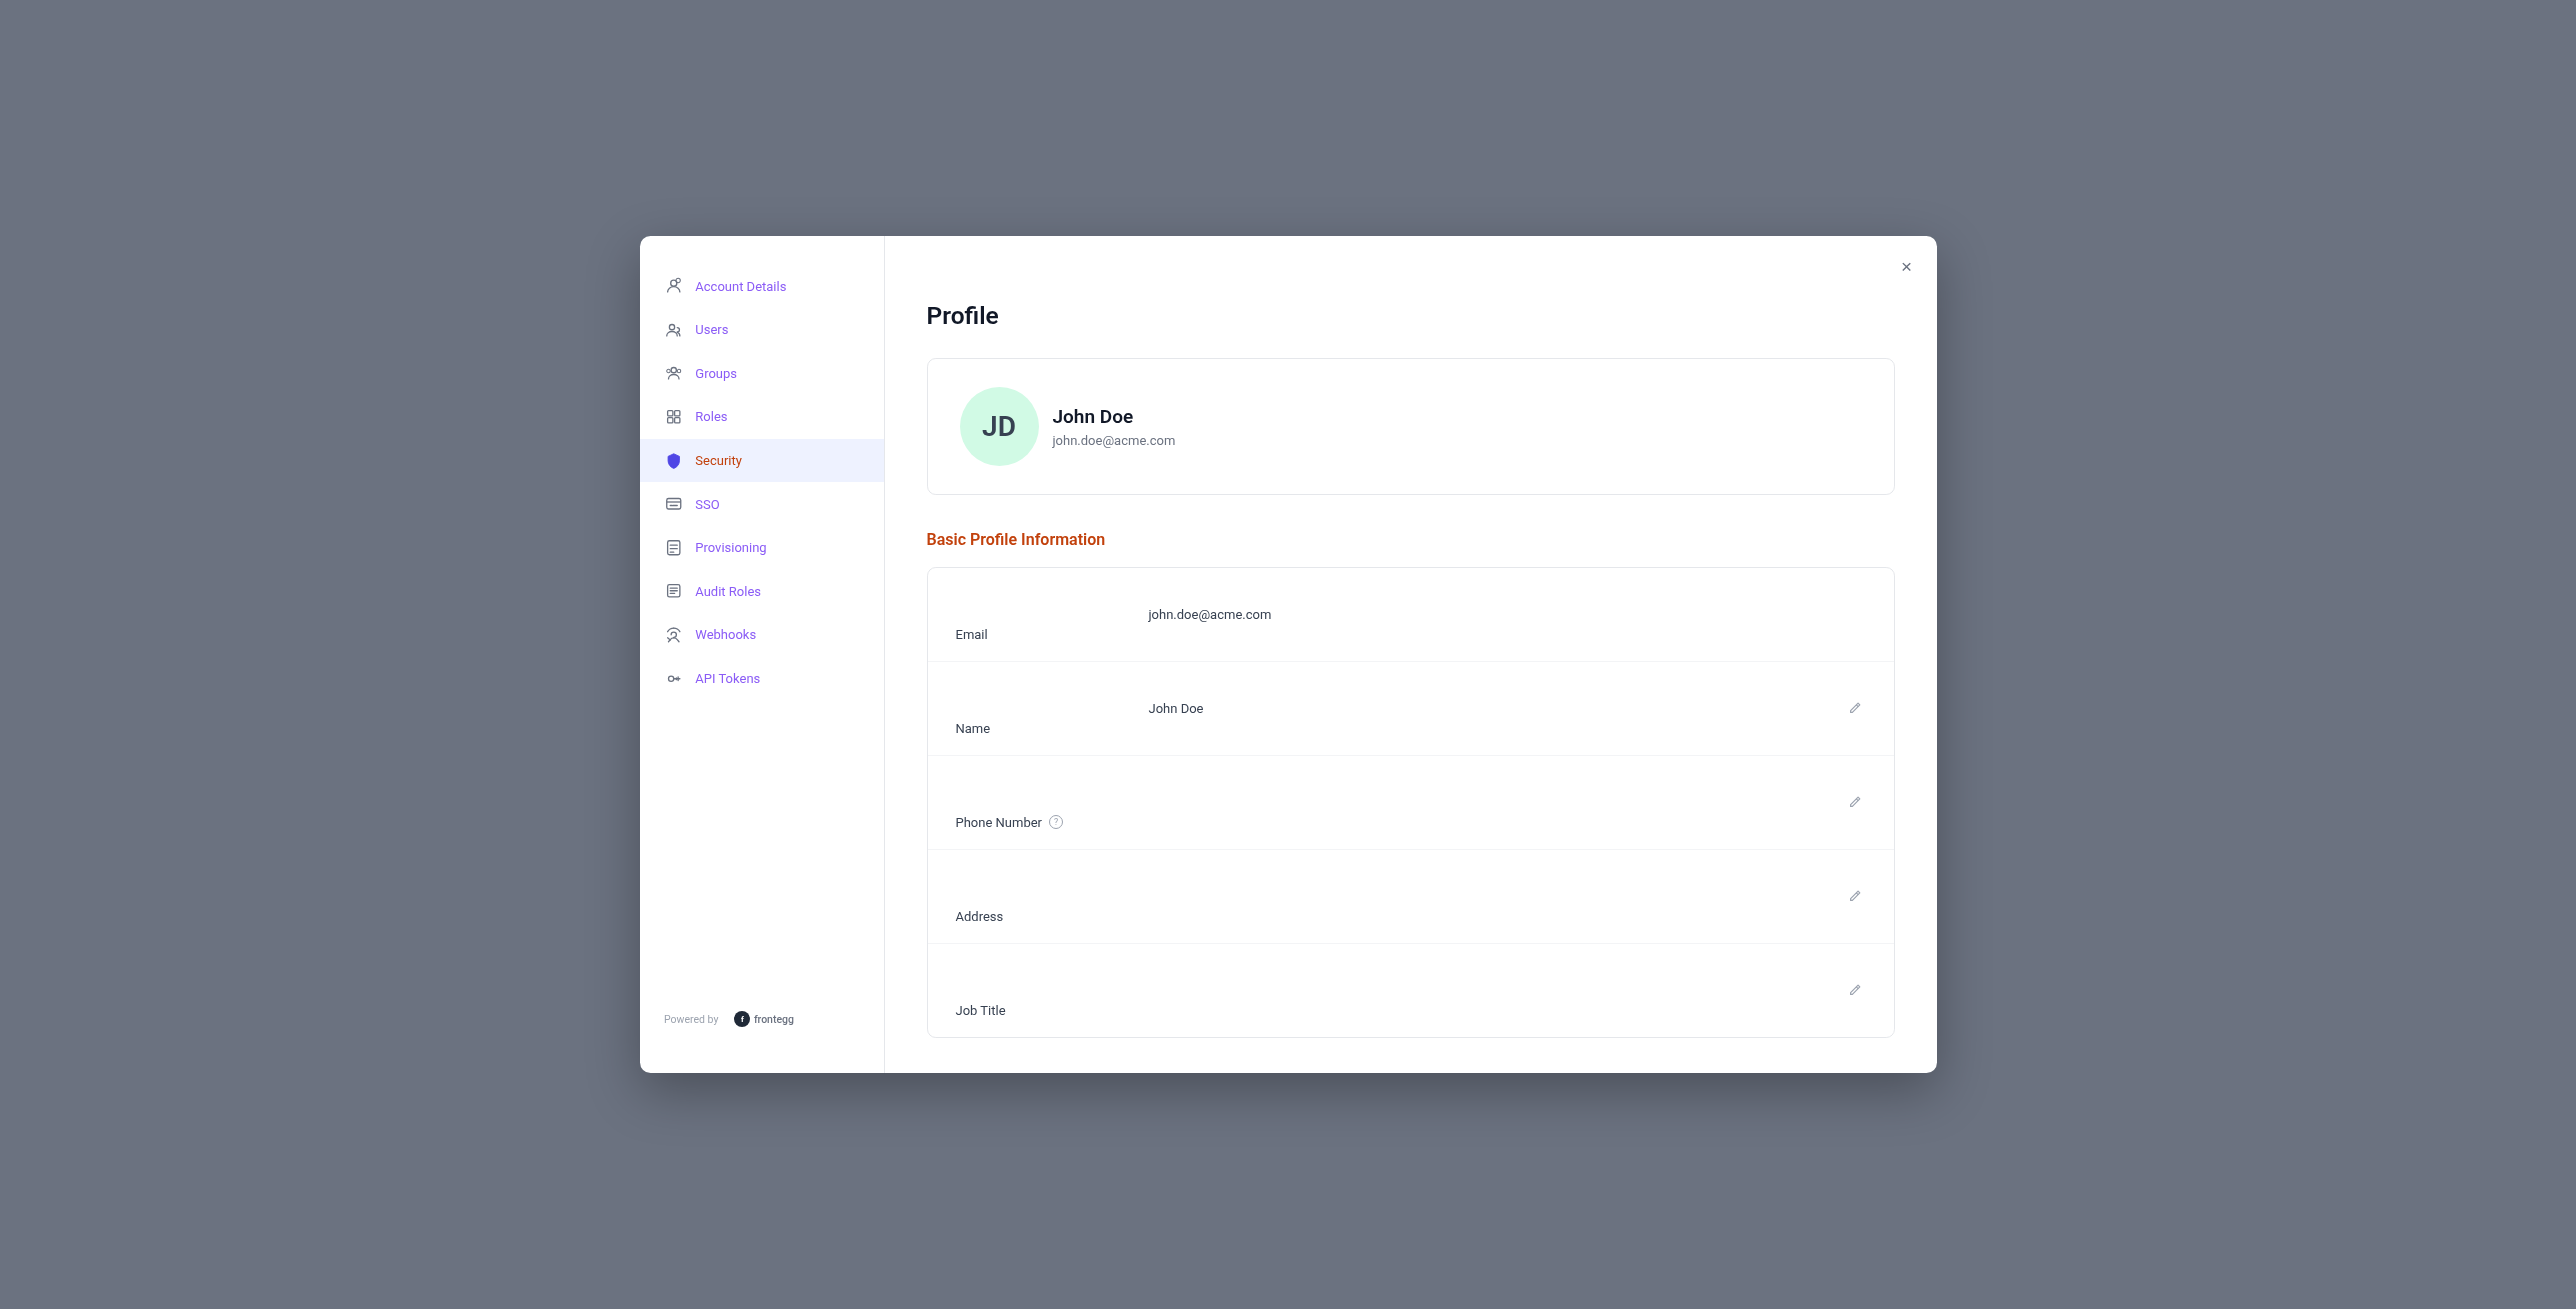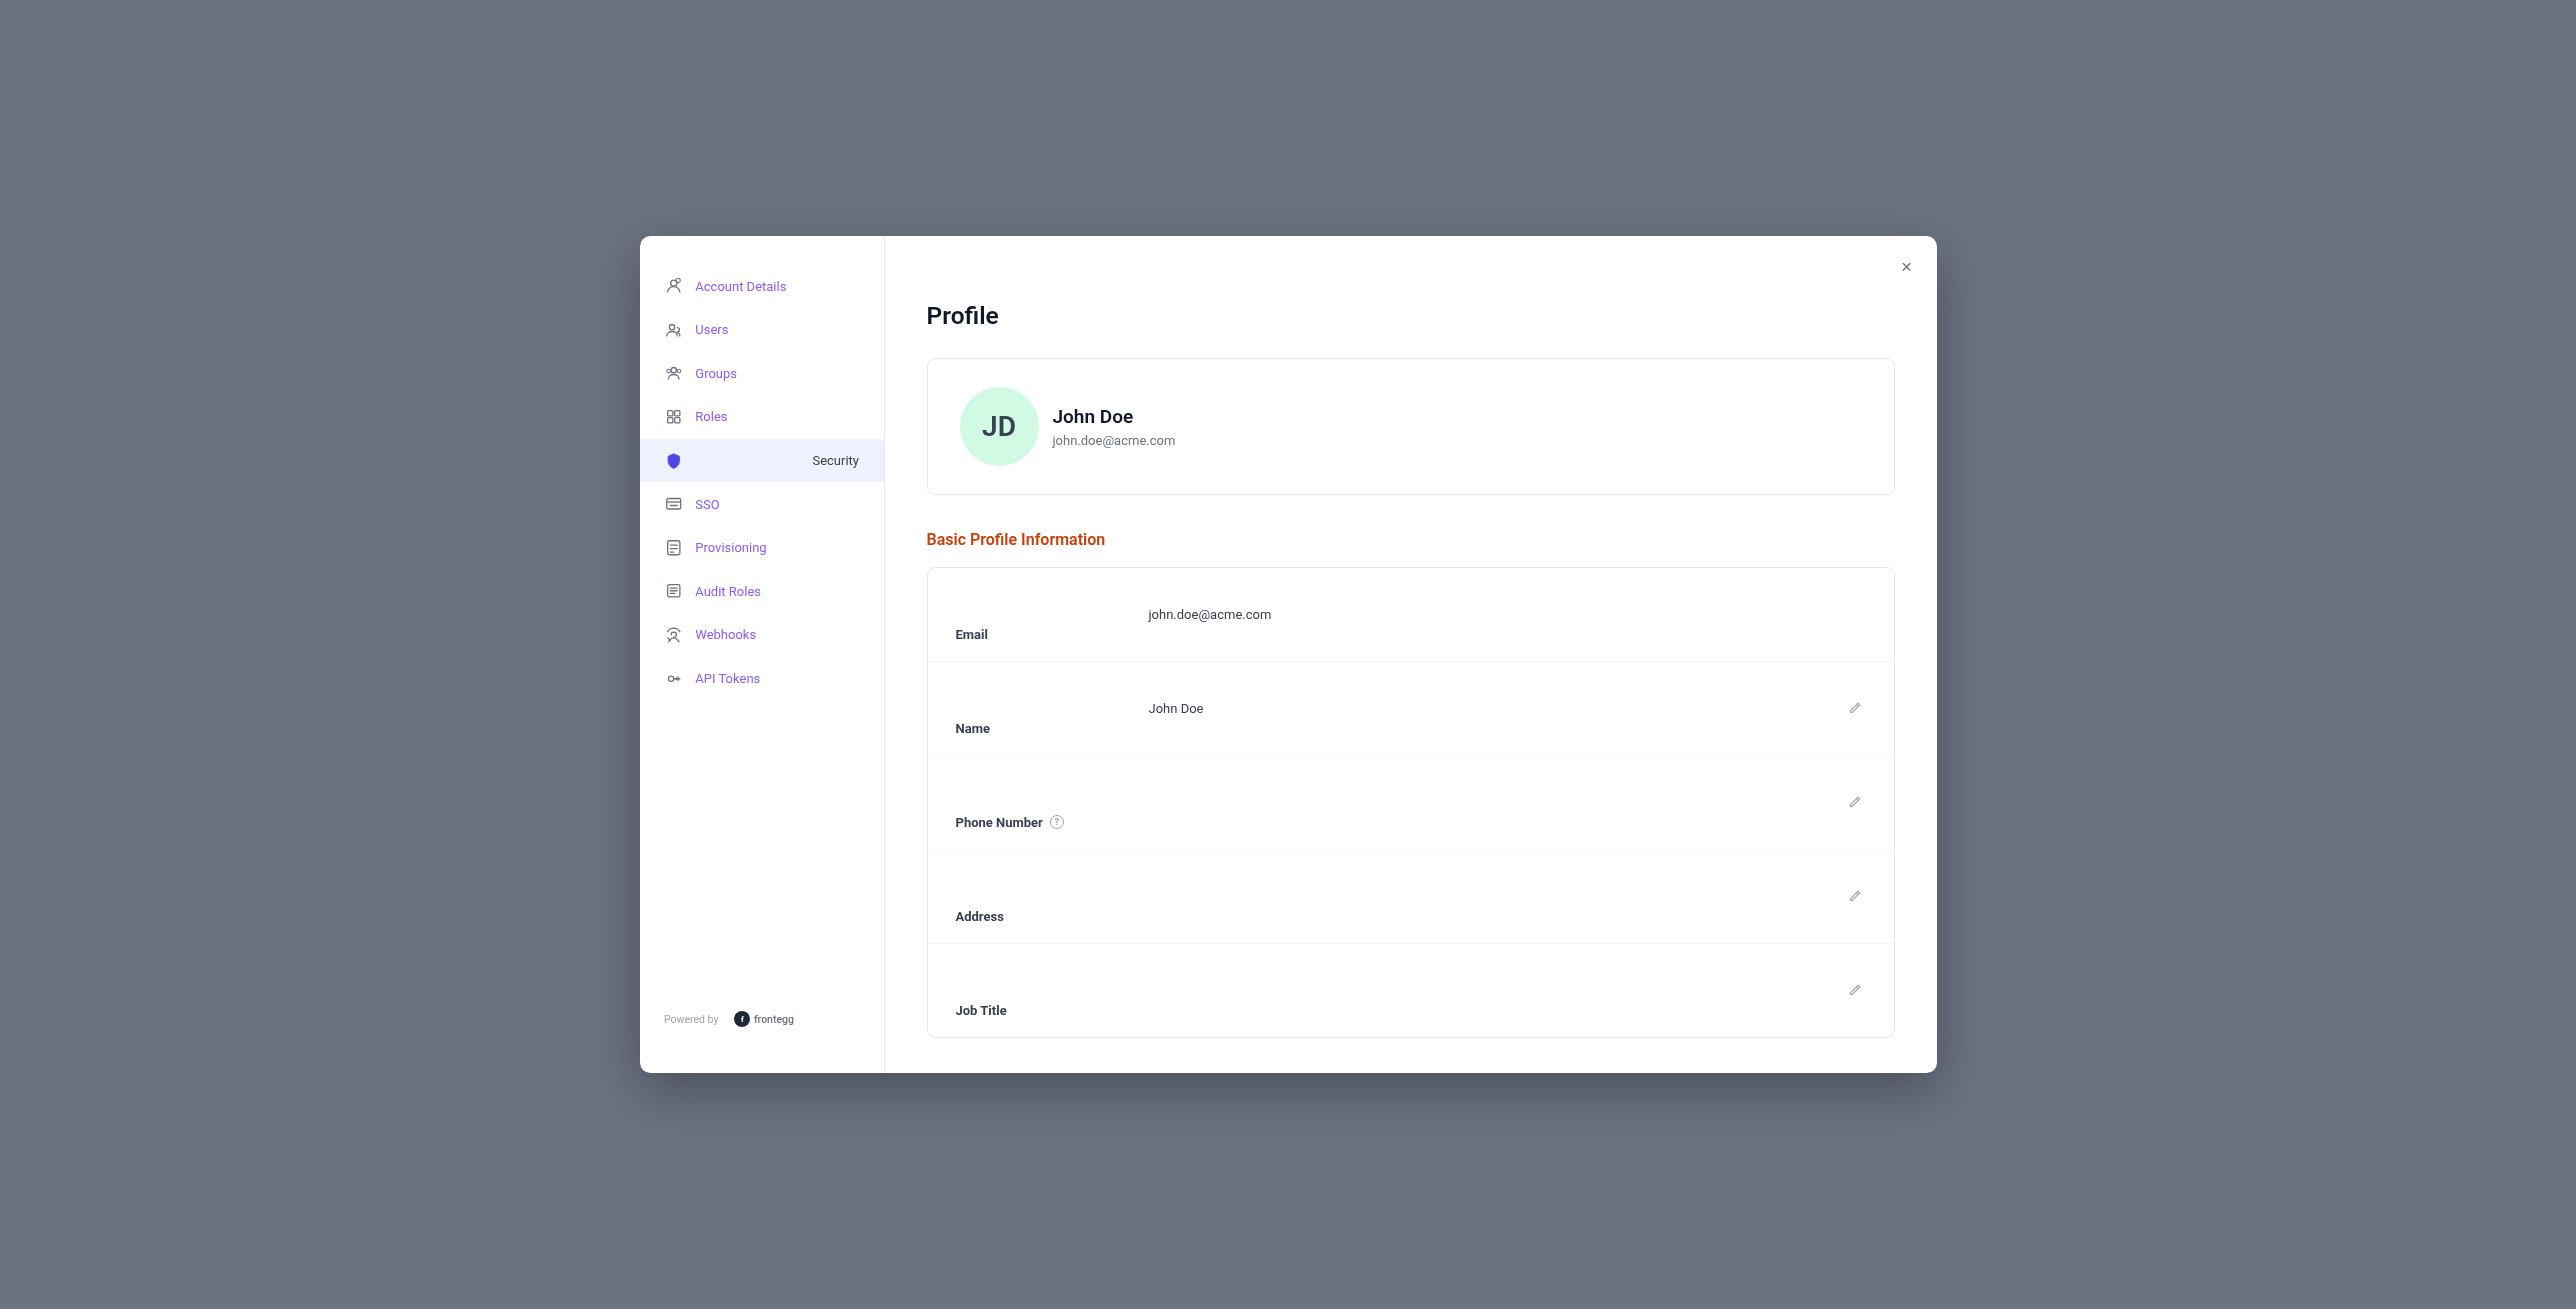--- a/index.html
+++ b/index.html
@@ -59,23 +59,22 @@
       align-items: center;
       gap: 12.3px;
       padding: 12.3px 24.5px;
       cursor: pointer;
       color: #8b5cf6;
       font-size: 13px;
       font-weight: 450;
       transition: background 0.15s;
     }
     .sidebar-item.active {
-      color: #404040;
+      color: #c2410c;
       background: #eef2ff;
-      justify-content: space-between;
     }
     .sidebar-item .icon {
       width: 19px;
       height: 19px;
       display: flex;
       align-items: center;
       justify-content: center;
       color: inherit;
       flex-shrink: 0;
     }
@@ -175,21 +174,21 @@
       align-items: center;
       padding: 19px 28px;
       border-bottom: 0.9px solid #f3f4f6;
       position: relative;
     }
     .info-row:last-child { border-bottom: none; }
     .info-label {
       width: 193px;
       color: #374151;
       font-size: 13px;
-      font-weight: 700;
+      font-weight: 400;
       display: flex;
       align-items: center;
       gap: 7px;
       margin-top: 40px;
     }
     .info-value {
       flex: 1;
       color: #374151;
       font-size: 13px;
     }

